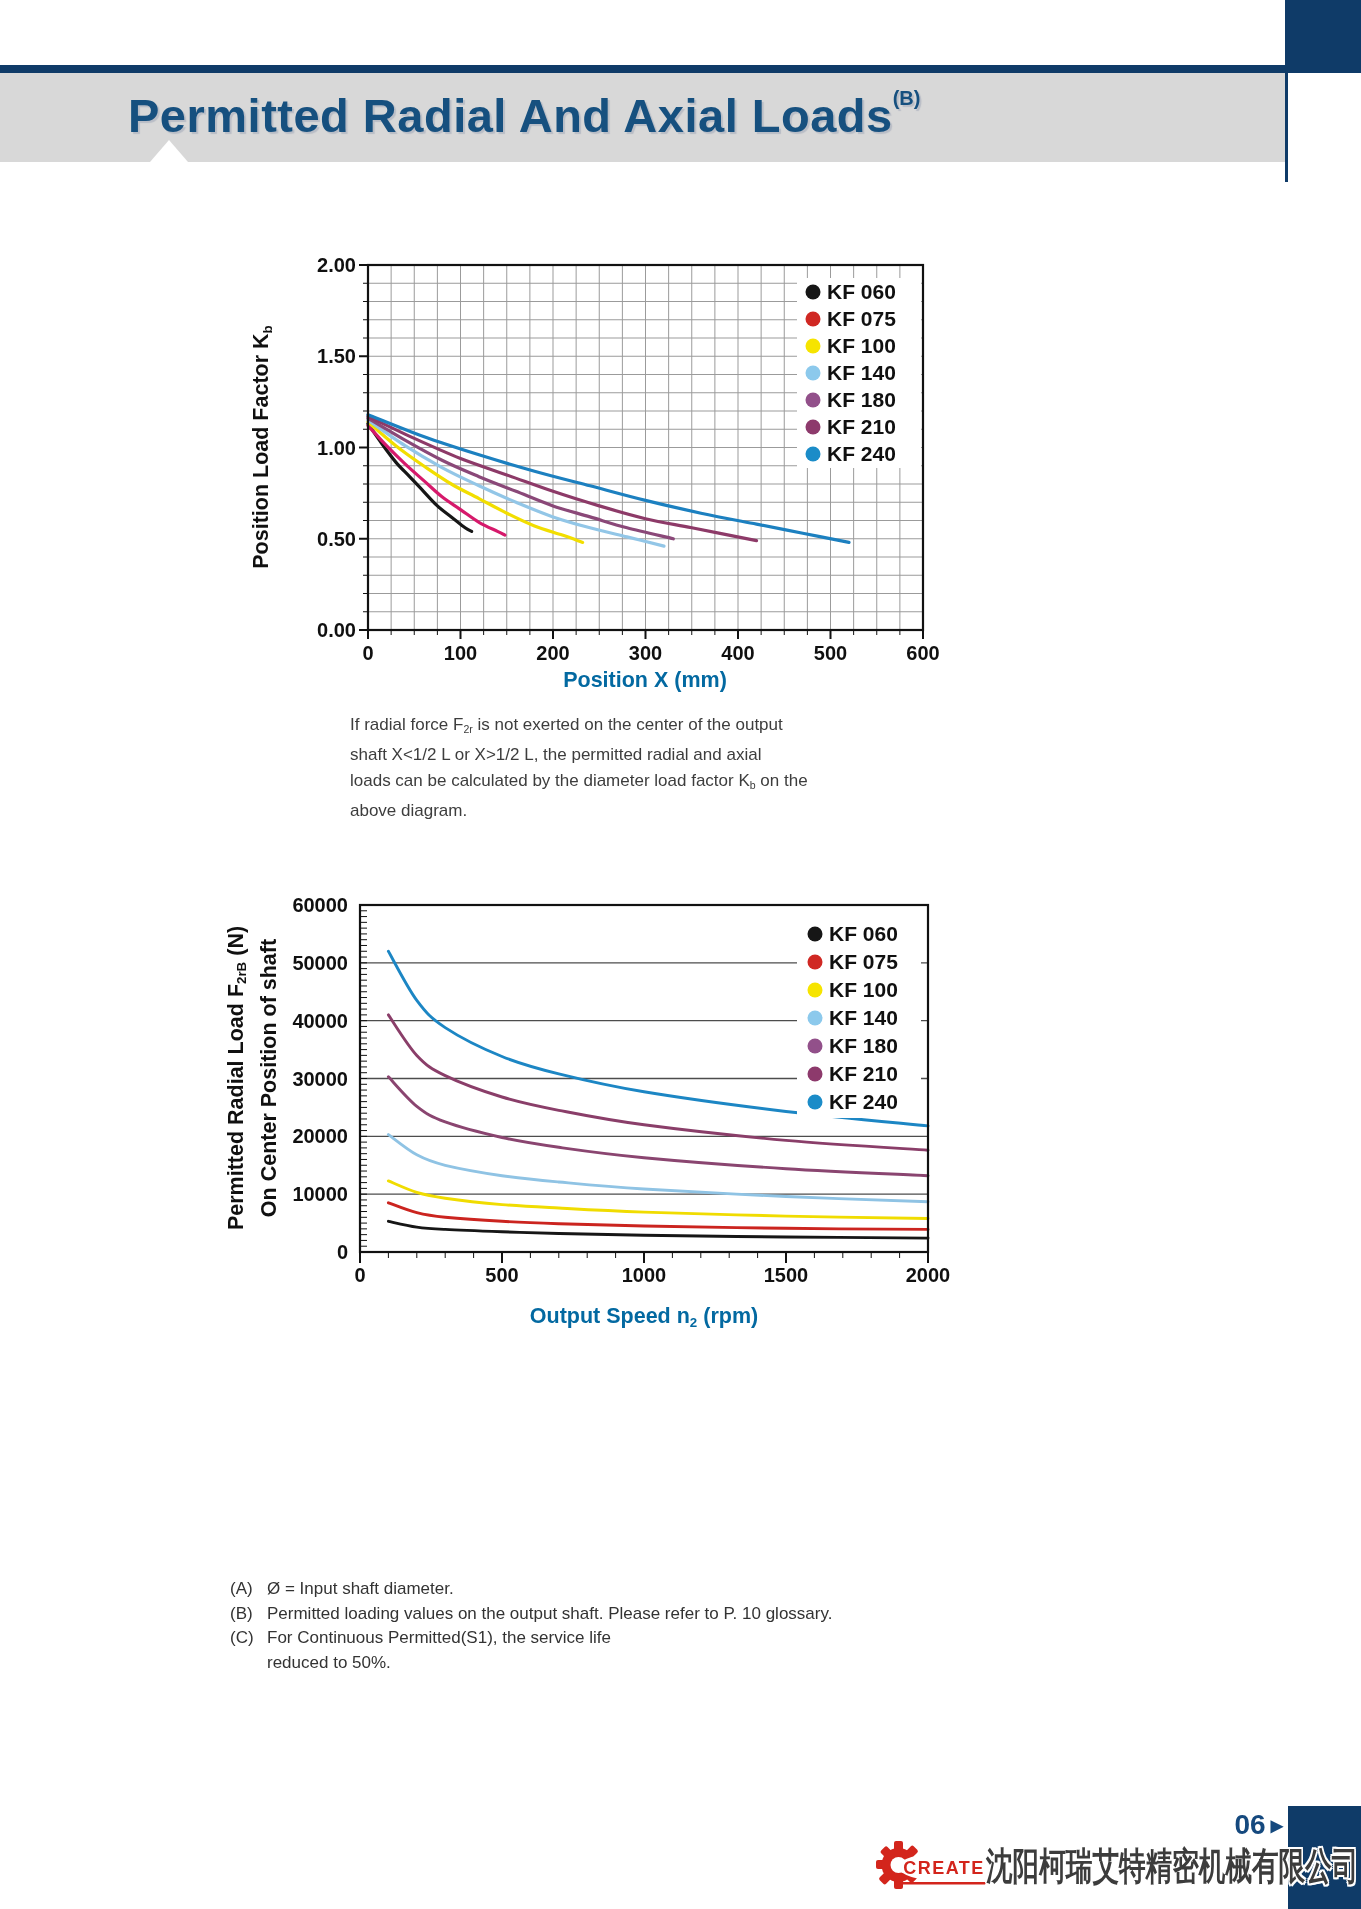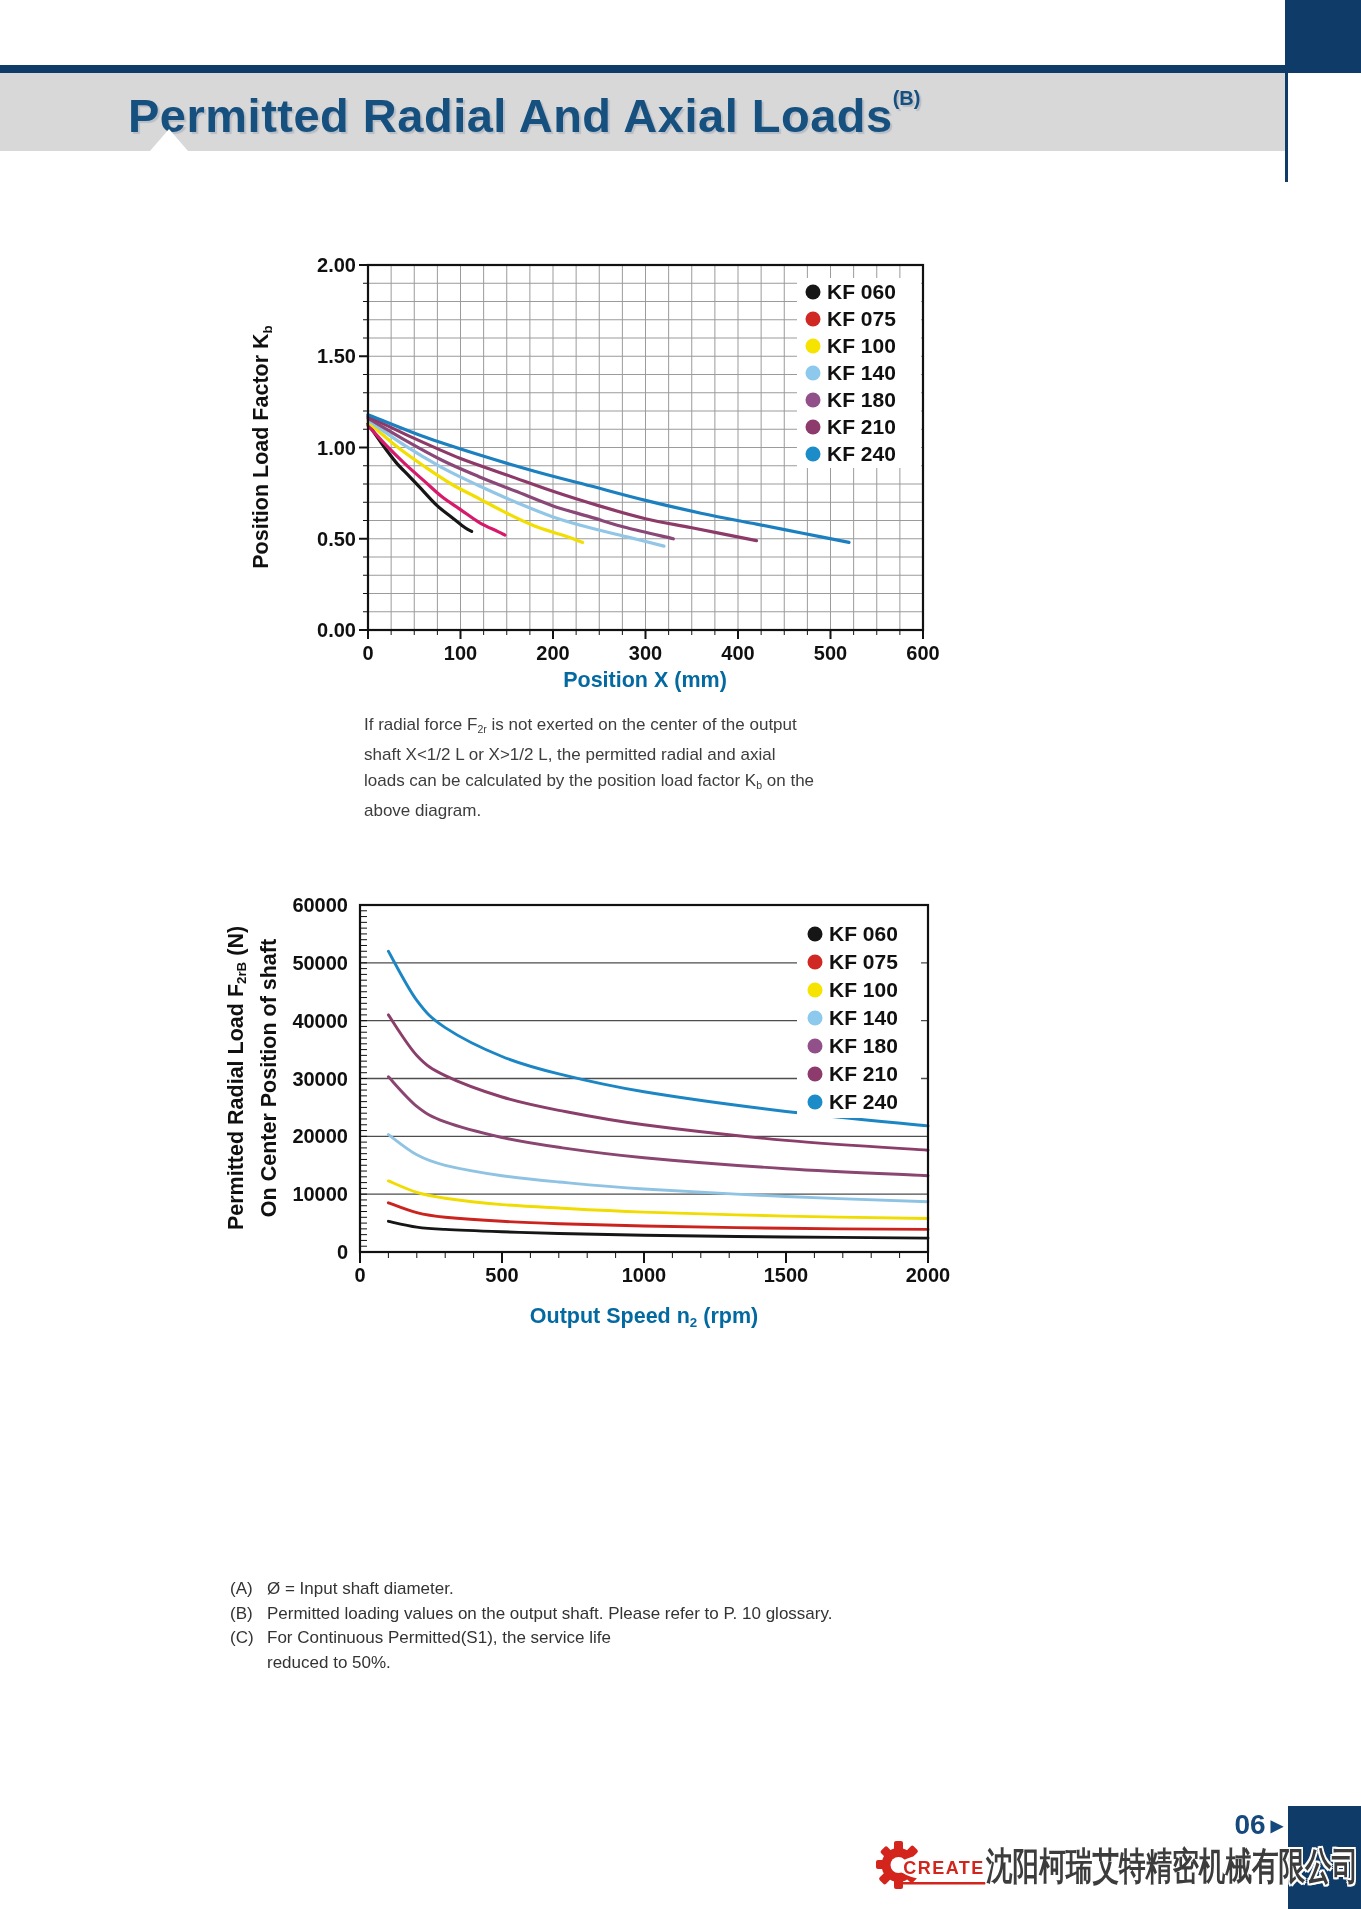--- a/index.html
+++ b/index.html
@@ -4,21 +4,21 @@
 <style>
   html,body{margin:0;padding:0;background:#fff;}
   .page{position:relative;width:1361px;height:1909px;background:#fff;overflow:hidden;
         font-family:"Liberation Sans",sans-serif;color:#222;}
   
   .brand{position:absolute;top:42px;left:0;width:1280px;text-align:right;font-size:14px;
          color:#3a3a3a;letter-spacing:.3px;}
   .top-rule{position:absolute;left:0;top:65px;width:1285px;height:8px;background:#0f3b68;}
   .corner{position:absolute;left:1285px;top:0;width:76px;height:73px;background:#0f3b68;}
   .v-rule{position:absolute;left:1285px;top:73px;width:3px;height:109px;background:#0f3b68;}
-  .title-band{position:absolute;left:0;top:73px;width:1285px;height:78px;background:#d8d8d8;}
+  .title-band{position:absolute;left:0;top:73px;width:1285px;height:89px;background:#d8d8d8;}
   .title-band h1{position:absolute;left:128px;top:14px;margin:0;font-size:47px;font-weight:bold;
                  color:#16507f;letter-spacing:.5px;text-shadow:2px 2px 1px #b9bdc6;white-space:nowrap;}
   .tsup{font-size:20px;vertical-align:27px;letter-spacing:0;}
   .notch{position:absolute;left:150px;bottom:0;width:0;height:0;
          border-left:19px solid transparent;border-right:19px solid transparent;
          border-bottom:22px solid #fff;}
   
   .chartbox{position:absolute;}
   .ytitle{position:absolute;font-weight:bold;color:#101010;font-size:21.5px;white-space:nowrap;
           transform:translate(-50%,-50%) rotate(-90deg);}
@@ -190,24 +190,24 @@
           <text x="667" y="167" font-size="21" font-weight="bold" fill="#101010">KF 180</text>
           <circle cx="653" cy="187" r="7.5" fill="#8d3a6c"></circle>
           <text x="667" y="194" font-size="21" font-weight="bold" fill="#101010">KF 210</text>
           <circle cx="653" cy="214" r="7.5" fill="#1b8cc8"></circle>
           <text x="667" y="221" font-size="21" font-weight="bold" fill="#101010">KF 240</text>
         </g>
       </svg></div>
   <div class="ytitle" style="left:262px;top:447px;"><span>Position Load Factor K</span><span class="sub">b</span></div>
   <div class="xtitle" style="left:445px;top:668px;">Position X (mm)</div>
 
-  <p class="para" id="para1" style="left:350px;top:712px;margin-left:14px;">
+  <p class="para" id="para1" style="left:350px;top:712px;">
     <span>If radial force F</span><span class="sub">2r</span><span> is not exerted on the center of the  output</span><br>
     <span>shaft X&lt;1/2 L or X&gt;1/2 L, the permitted radial and axial</span><br>
-    <span>loads can be calculated by the position load factor K</span><span class="sub">b</span><span> on the</span><br>
+    <span>loads can be calculated by the diameter load factor K</span><span class="sub">b</span><span> on the</span><br>
     <span>above diagram.</span>
   </p>
 
   <div id="chart2" class="chartbox" style="left:160px;top:880px;"><svg width="800" height="460" font-family="Liberation Sans, DejaVu Sans, sans-serif">
         <g>
           <line x1="200" y1="314.1666666666667" x2="768" y2="314.1666666666667" stroke="#4d4d4d" stroke-width="1.3"></line>
           <line x1="200" y1="256.33333333333337" x2="768" y2="256.33333333333337" stroke="#4d4d4d" stroke-width="1.3"></line>
           <line x1="200" y1="198.5" x2="768" y2="198.5" stroke="#4d4d4d" stroke-width="1.3"></line>
           <line x1="200" y1="140.66666666666669" x2="768" y2="140.66666666666669" stroke="#4d4d4d" stroke-width="1.3"></line>
           <line x1="200" y1="82.83333333333331" x2="768" y2="82.83333333333331" stroke="#4d4d4d" stroke-width="1.3"></line>

